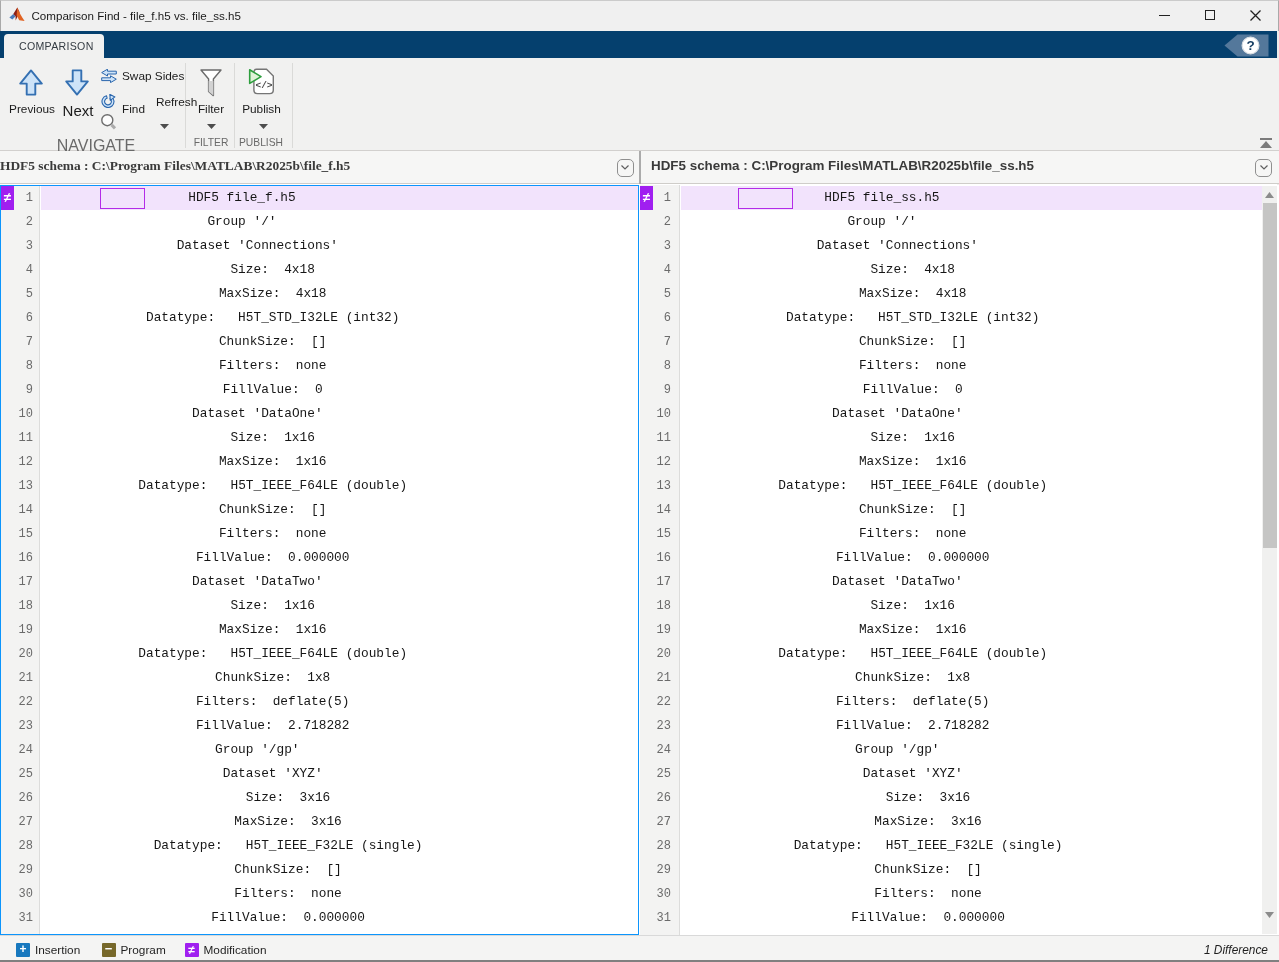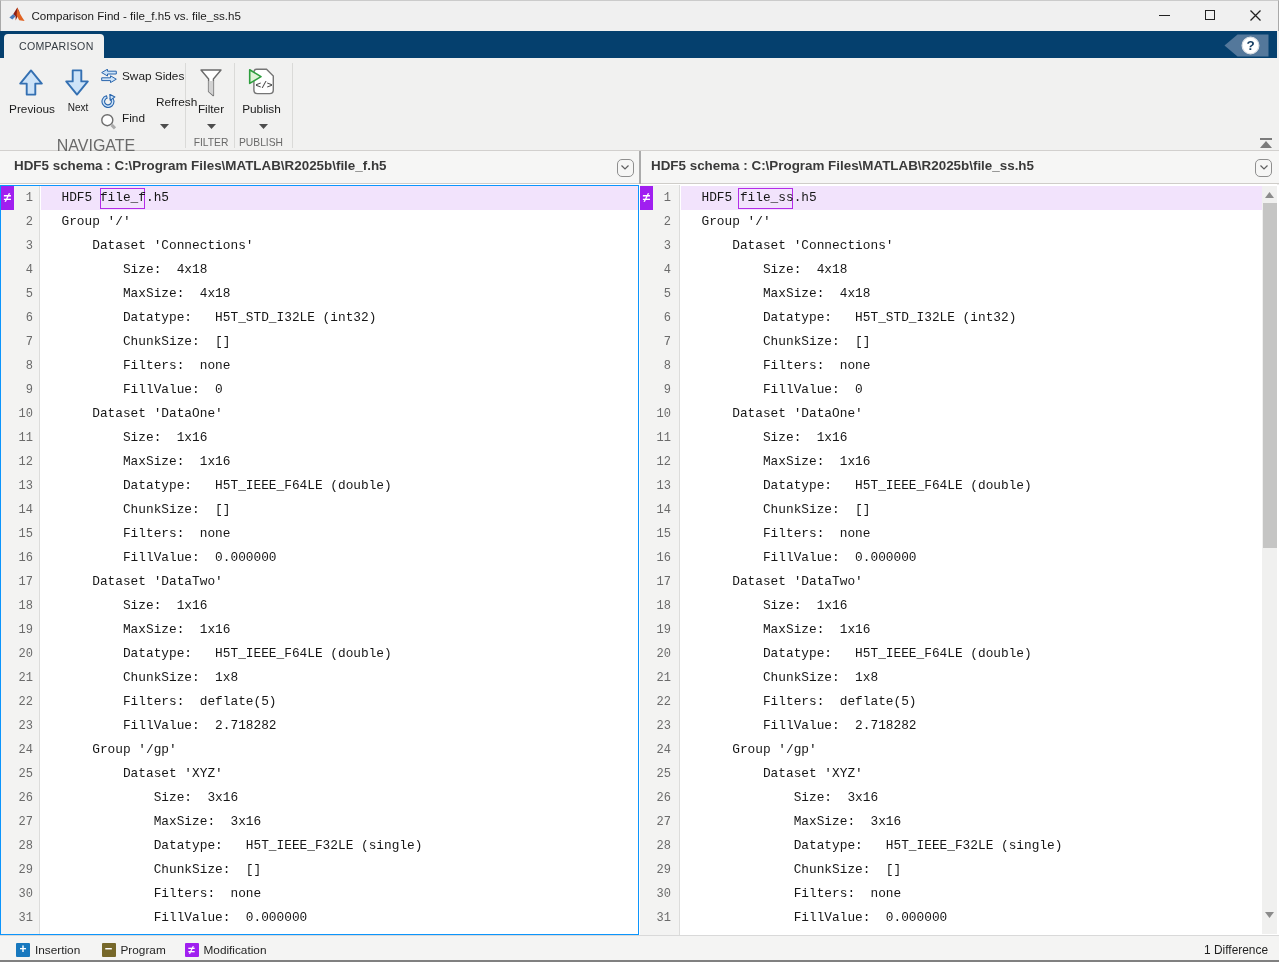--- a/index.html
+++ b/index.html
@@ -1,19 +1,19 @@
 <!DOCTYPE html>
 <html><head><meta charset="utf-8"><title>Comparison Tool</title>
 <style>
 * { margin:0; padding:0; box-sizing:border-box; }
 html,body { width:1279px; height:962px; }
 body { position:relative; overflow:hidden; background:#ffffff;
   font-family:"Liberation Sans", sans-serif; }
 .abs { position:absolute; }
-pre { font-family:"Liberation Mono", monospace; }
+pre { font-family:"Liberation Mono", monospace;text-align:center; }
 </style></head>
 <body>
 
 <div class="abs" style="left:0;top:0;width:1279px;height:31px;background:#f0f0f0;border-top:1px solid #cbcbcb;border-left:1px solid #a9a9a9;border-right:1px solid #a9a9a9;"></div>
 <svg class="abs" style="left:9px;top:7px;" width="16" height="15" viewBox="0 0 16 15">
   <path fill="#4a7bbb" d="M0.4,10.6 L4.3,7.1 L6.6,9.2 L3.4,12.4 Z"></path>
   <path fill="#8a2017" d="M4.3,7.1 L8.3,0.6 L10.6,5.3 L6.6,13.6 L6.6,9.2 Z"></path>
   <path fill="#e16323" d="M8.3,0.6 C9.6,4.4 12.4,9.9 15.6,13.9 L10.2,13.3 L7.6,8.2 Z"></path>
 </svg>
 <div class="abs" style="left:31.5px;top:9px;font-size:11.6px;color:#1b1b1b;">Comparison Find - file_f.h5 vs. file_ss.h5</div>
@@ -42,39 +42,39 @@
 <div class="abs" style="left:292px;top:63px;width:1px;height:85px;background:#dadad8;"></div>
 
 <svg class="abs" style="left:19px;top:69px;" width="24" height="27" viewBox="0 0 24 27">
   <path d="M7.7,25.6 V14.6 H1.2 L12,1.4 L22.8,14.6 H16.3 V25.6 Z" fill="#cde3f8" stroke="#3470b2" stroke-width="1.9" stroke-linejoin="round"></path>
 </svg>
 <div class="abs" style="left:9px;top:101.5px;width:46px;text-align:center;font-size:11.8px;color:#1b1b1b;">Previous</div>
 
 <svg class="abs" style="left:65px;top:69px;" width="24" height="27" viewBox="0 0 24 27">
   <path d="M7.7,1.4 V12.4 H1.2 L12,25.6 L22.8,12.4 H16.3 V1.4 Z" fill="#cde3f8" stroke="#3470b2" stroke-width="1.9" stroke-linejoin="round"></path>
 </svg>
-<div class="abs" style="left:55px;top:101.5px;width:46px;text-align:center;font-size:10px;color:#1b1b1b;">Next</div>
+<div class="abs" style="left:55px;top:101.5px;width:46px;text-align:center;font-size:15px;color:#1b1b1b;">Next</div>
 
 <svg class="abs" style="left:101px;top:68.5px;" width="16" height="14" viewBox="0 0 16 14">
   <path d="M6.5,0.2 L0.7,3.6 L6.5,7 V5 H15.3 V2.2 H6.5 Z" fill="#cde3f8" stroke="#2a66ad" stroke-width="1" stroke-linejoin="round"></path>
   <path d="M9.5,6.8 L15.3,10.2 L9.5,13.6 V11.6 H0.7 V8.8 H9.5 Z" fill="#cde3f8" stroke="#2a66ad" stroke-width="1" stroke-linejoin="round"></path>
 </svg>
 <div class="abs" style="left:122px;top:68.5px;font-size:11.8px;color:#1b1b1b;">Swap Sides</div>
 
 <svg class="abs" style="left:100.5px;top:94px;" width="15" height="14" viewBox="0 0 15 14">
   <path d="M5.45,1.70 A6,6 0 1 0 10.44,2.58 L8.95,4.71 A3.4,3.4 0 1 1 6.12,4.22 Z" fill="#cde3f8" stroke="#2a66ad" stroke-width="1.1" stroke-linejoin="round"></path>
   <polygon points="8.8,0.3 13.9,2.9 9.3,6.4" fill="#cde3f8" stroke="#2a66ad" stroke-width="1.1" stroke-linejoin="round"></polygon>
 </svg>
 <div class="abs" style="left:122px;top:94.5px;font-size:11.8px;color:#1b1b1b;margin-left:34px;">Refresh</div>
 
 <svg class="abs" style="left:100.5px;top:114px;" width="16" height="16" viewBox="0 0 16 16">
   <circle cx="6.3" cy="6.2" r="5.5" fill="#fdfdfd" stroke="#6e6e6e" stroke-width="1.4"></circle>
   <line x1="10.6" y1="10.9" x2="14" y2="14.4" stroke="#ababab" stroke-width="3" stroke-linecap="butt"></line>
 </svg>
-<div class="abs" style="left:122px;top:111px;font-size:11.8px;color:#1b1b1b;">Find</div>
+<div class="abs" style="left:122px;top:102px;font-size:11.8px;color:#1b1b1b;">Find</div>
 <svg class="abs" style="left:159.5px;top:123.5px;" width="9" height="5" viewBox="0 0 9 5">
     <polygon points="0,0 9,0 4.5,5" fill="#4d4d4d"></polygon>
   </svg>
 
 <svg class="abs" style="left:200px;top:69px;" width="22" height="28" viewBox="0 0 22 28">
   <path d="M1,1 H21 L13.4,10 V26.6 L8.6,22.4 V10 Z" fill="#ffffff" stroke="#6b6b6b" stroke-width="1.4" stroke-linejoin="round"></path>
   <path d="M8.6,12 h4.8 V26.6 L8.6,22.4 Z" fill="#d2d2d2" stroke="none"></path>
 </svg>
 <div class="abs" style="left:186px;top:101.5px;width:50px;text-align:center;font-size:11.8px;color:#1b1b1b;">Filter</div>
 <svg class="abs" style="left:207px;top:123.5px;" width="9" height="5" viewBox="0 0 9 5">
@@ -95,21 +95,21 @@
 <div class="abs" style="left:186px;top:137px;width:50px;text-align:center;font-size:10.3px;color:#696969;">FILTER</div>
 <div class="abs" style="left:235px;top:137px;width:52px;text-align:center;font-size:10.3px;color:#696969;">PUBLISH</div>
 
 <div class="abs" style="left:1260px;top:137.5px;width:12px;height:2px;background:#7b7b7b;"></div>
 <svg class="abs" style="left:1260px;top:141px;" width="12" height="7" viewBox="0 0 12 7">
     <polygon points="6,0 12,7 0,7" fill="#7b7b7b"></polygon>
   </svg>
 
 <div class="abs" style="left:0;top:151px;width:1279px;height:33px;background:#f6f6f5;border-bottom:1px solid #cfcdc9;"></div>
 <div class="abs" style="left:639px;top:151px;width:2px;height:33px;background:#ababab;"></div>
-<div class="abs" style="left:14px;top:158px;font-size:13.4px;font-weight:bold;color:#3a3a3a;">HDF5 schema : C:\Program Files\MATLAB\R2025b\file_f.h5</div>
+<div class="abs" style="left:0;top:158px;font-size:13.4px;font-weight:bold;color:#3a3a3a;font-family:Liberation Serif, serif;">HDF5 schema : C:\Program Files\MATLAB\R2025b\file_f.h5</div>
 <div class="abs" style="left:651px;top:158px;font-size:13.4px;font-weight:bold;color:#3a3a3a;">HDF5 schema : C:\Program Files\MATLAB\R2025b\file_ss.h5</div>
 <div class="abs" style="left:616.5px;top:159px;width:17px;height:18px;border:1px solid #8f8f8f;border-radius:5px;"></div>
 <svg class="abs" style="left:621px;top:165px;" width="8" height="5" viewBox="0 0 8 5">
     <path d="M0.5,0.5 L4,4 L7.5,0.5" stroke="#5f5f5f" stroke-width="1.2" fill="none"></path>
   </svg>
 <div class="abs" style="left:1255px;top:159px;width:17px;height:18px;border:1px solid #8f8f8f;border-radius:5px;"></div>
 <svg class="abs" style="left:1259.5px;top:165px;" width="8" height="5" viewBox="0 0 8 5">
     <path d="M0.5,0.5 L4,4 L7.5,0.5" stroke="#5f5f5f" stroke-width="1.2" fill="none"></path>
   </svg>
 
@@ -262,15 +262,15 @@
     <polygon points="4.5,6 9,0 0,0" fill="#8b8b8b"></polygon>
   </svg>
 
 <div class="abs" style="left:0;top:935px;width:1279px;height:27px;background:#f4f4f3;border-top:1px solid #d9d9d9;"></div>
 <div class="abs" style="left:16px;top:942.5px;width:14px;height:14px;background:#1878be;border-radius:1px;color:#fff;font-size:12px;font-weight:bold;text-align:center;line-height:13px;">+</div>
 <div class="abs" style="left:35px;top:943px;font-size:11.8px;color:#1f1f1f;">Insertion</div>
 <div class="abs" style="left:101.5px;top:942.5px;width:14px;height:14px;background:#77682a;border-radius:1px;color:#fff;font-size:13px;font-weight:bold;text-align:center;line-height:12px;">−</div>
 <div class="abs" style="left:120.5px;top:943px;font-size:11.8px;color:#1f1f1f;">Program</div>
 <div class="abs" style="left:184.5px;top:942.5px;width:14px;height:14px;background:#a01ff0;border-radius:1px;color:#fff;font-size:12px;font-weight:bold;text-align:center;line-height:14px;font-style:italic;">≠</div>
 <div class="abs" style="left:203.5px;top:943px;font-size:11.8px;color:#1f1f1f;">Modification</div>
-<div class="abs" style="left:1068px;top:942.5px;width:200px;text-align:right;font-size:11.9px;color:#1f1f1f;">1 Difference</div>
+<div class="abs" style="left:1068px;top:942.5px;width:200px;text-align:right;font-size:11.9px;color:#1f1f1f;font-style:italic;">1 Difference</div>
 
 <div class="abs" style="left:0;top:960px;width:1279px;height:2.5px;background:#808080;"></div>
 
 </body></html>

